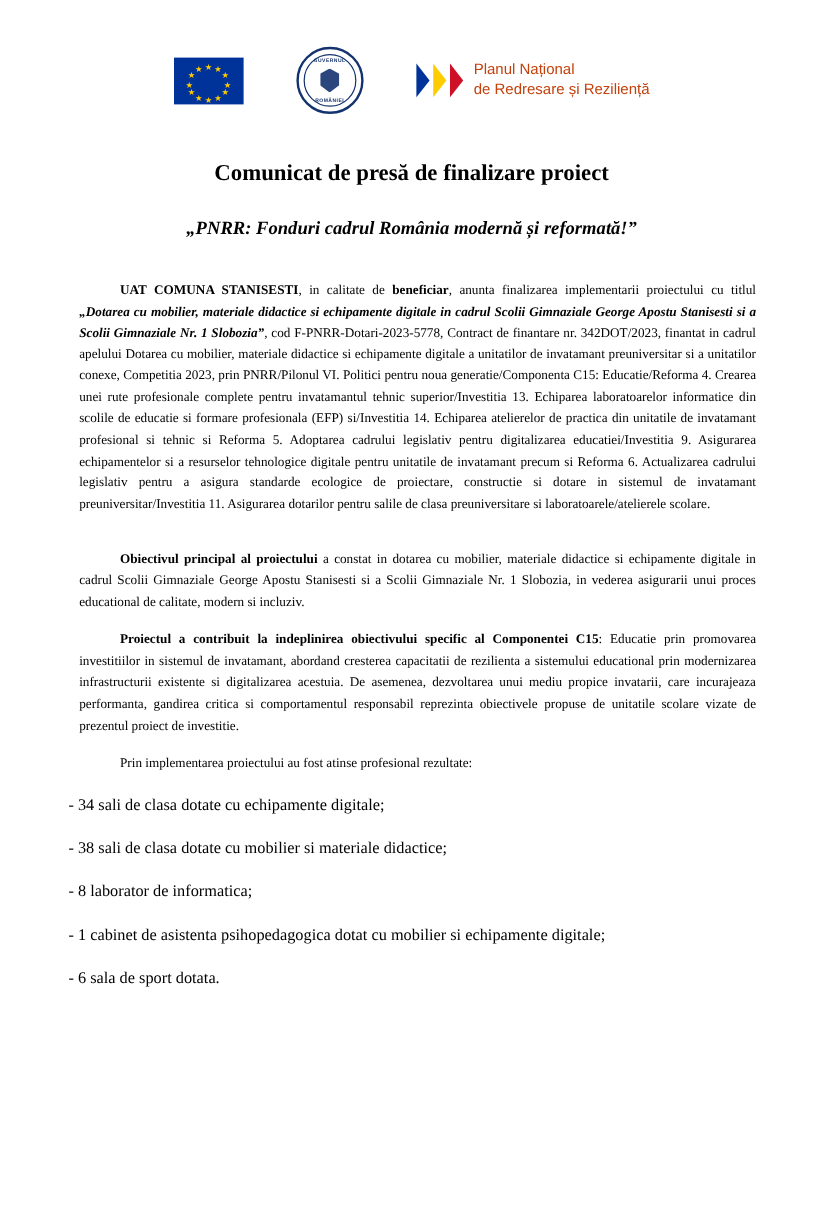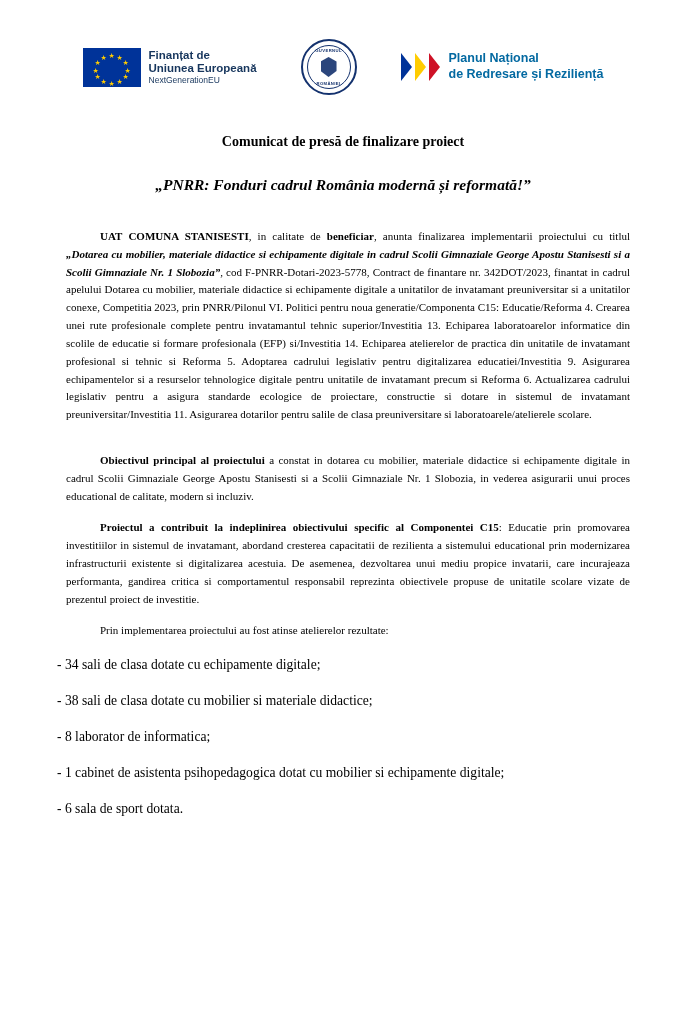--- a/index.html
+++ b/index.html
@@ -131,32 +131,32 @@
     width: 0;
     height: 0;
     border-top: 14px solid transparent;
     border-bottom: 14px solid transparent;
     border-left: 11px solid #003399;
   }
   .pnrr-mark .chev.y { border-left-color: #FFCC00; }
   .pnrr-mark .chev.r { border-left-color: #CE1126; }
   .pnrr-text {
     font-family: "Liberation Sans", sans-serif;
-    font-weight: bold;
+    font-weight: normal;
     font-size: 12.5px;
-    color: #0369a1;
+    color: #c2410c;
     line-height: 1.25;
     white-space: nowrap;
   }
 
   
   .doc-title {
     text-align: center;
     font-weight: bold;
-    font-size: 14px;
+    font-size: 19px;
     margin: 38px 0 0 0;
   }
   .doc-subtitle {
     text-align: center;
     font-weight: bold;
     font-size: 15.5px;
     font-style: italic;
     margin: 26px 0 0 0;
   }
   .body-block {
@@ -198,25 +198,20 @@
         <span class="star" style="left:41.5px;top:20px;">★</span>
         <span class="star" style="left:39.5px;top:26.5px;">★</span>
         <span class="star" style="left:33.5px;top:31px;">★</span>
         <span class="star" style="left:25.5px;top:33px;">★</span>
         <span class="star" style="left:17.5px;top:31px;">★</span>
         <span class="star" style="left:11.5px;top:26.5px;">★</span>
         <span class="star" style="left:9.5px;top:20px;">★</span>
         <span class="star" style="left:11.5px;top:12.5px;">★</span>
         <span class="star" style="left:17.5px;top:7px;">★</span>
       </div>
-      <div class="eu-text">
-        <div class="l1">Finanțat de</div>
-        <div class="l2">Uniunea Europeană</div>
-        <div class="l3">NextGenerationEU</div>
-      </div>
     </div>
 
     <div class="gov-seal">
       <div class="seal-top">GUVERNUL</div>
       <div class="seal-emblem"></div>
       <div class="seal-bottom">ROMÂNIEI</div>
     </div>
 
     <div class="pnrr-logo">
       <div class="pnrr-mark">
@@ -237,21 +232,21 @@
   <div class="body-block">
 
     <p class="para"><b>UAT COMUNA STANISESTI</b><span>, in calitate de </span><b>beneficiar</b><span>, anunta finalizarea implementarii proiectului cu titlul </span><span class="bi">„Dotarea cu mobilier, materiale didactice si echipamente digitale in cadrul Scolii Gimnaziale George Apostu Stanisesti si a Scolii Gimnaziale Nr. 1 Slobozia”</span><span>, cod F-PNRR-Dotari-2023-5778, Contract de finantare nr. 342DOT/2023, finantat in cadrul apelului Dotarea cu mobilier, materiale didactice si echipamente digitale a unitatilor de invatamant preuniversitar si a unitatilor conexe, Competitia 2023, prin PNRR/Pilonul VI. Politici pentru noua generatie/Componenta C15: Educatie/Reforma 4. Crearea unei rute profesionale complete pentru invatamantul tehnic superior/Investitia 13. Echiparea laboratoarelor informatice din scolile de educatie si formare profesionala (EFP) si/Investitia 14. Echiparea atelierelor de practica din unitatile de invatamant profesional si tehnic si Reforma 5. Adoptarea cadrului legislativ pentru digitalizarea educatiei/Investitia 9. Asigurarea echipamentelor si a resurselor tehnologice digitale pentru unitatile de invatamant precum si Reforma 6. Actualizarea cadrului legislativ pentru a asigura standarde ecologice de proiectare, constructie si dotare in sistemul de invatamant preuniversitar/Investitia 11. Asigurarea dotarilor pentru salile de clasa preuniversitare si laboratoarele/atelierele scolare.</span></p>
 
     <div class="gap"></div>
 
     <p class="para"><b>Obiectivul principal al proiectului</b><span> a constat in dotarea cu mobilier, materiale didactice si echipamente digitale in cadrul Scolii Gimnaziale George Apostu Stanisesti si a Scolii Gimnaziale Nr. 1 Slobozia, in vederea asigurarii unui proces educational de calitate, modern si incluziv.</span></p>
 
     <p class="para"><b>Proiectul a contribuit la indeplinirea obiectivului specific al </b><b>Componentei C15</b><span>: Educatie prin promovarea investitiilor in sistemul de invatamant, abordand cresterea capacitatii de rezilienta a sistemului educational prin modernizarea infrastructurii existente si digitalizarea acestuia. De asemenea, dezvoltarea unui mediu propice invatarii, care incurajeaza performanta, gandirea critica si comportamentul responsabil reprezinta obiectivele propuse de unitatile scolare vizate de prezentul proiect de investitie.</span></p>
 
-    <p class="para">Prin implementarea proiectului au fost atinse atelierelor rezultate:</p>
+    <p class="para">Prin implementarea proiectului au fost atinse profesional rezultate:</p>
 
     <ul class="results">
       <li>- 34 sali de clasa dotate cu echipamente digitale;</li>
       <li>- 38 sali de clasa dotate cu mobilier si materiale didactice;</li>
       <li>- 8 laborator de informatica;</li>
       <li>- 1 cabinet de asistenta psihopedagogica dotat cu mobilier si echipamente digitale;</li>
       <li>- 6 sala de sport dotata.</li>
     </ul>
 
   </div>

